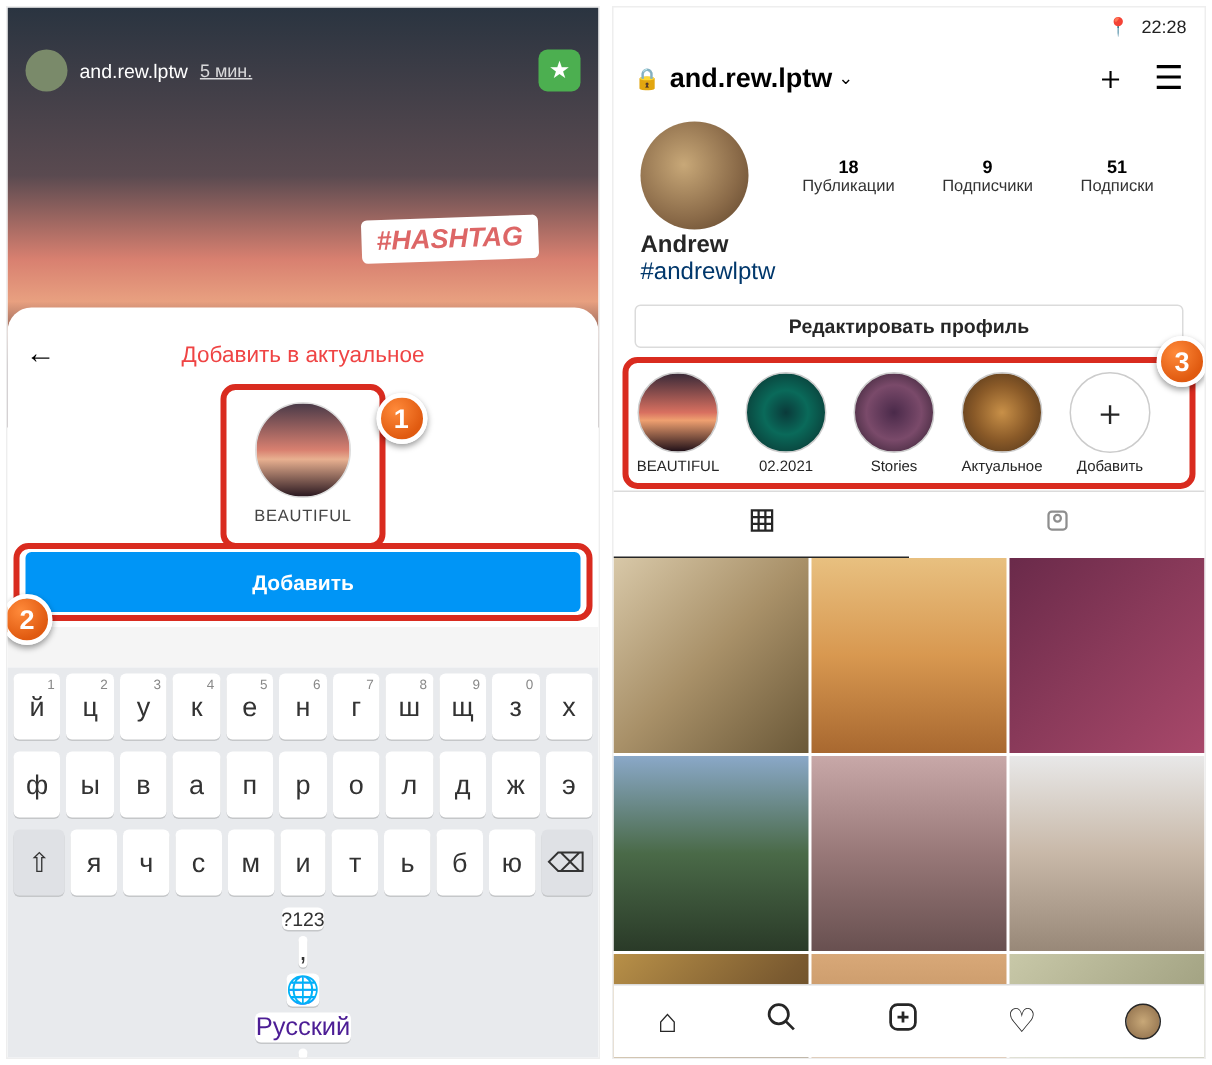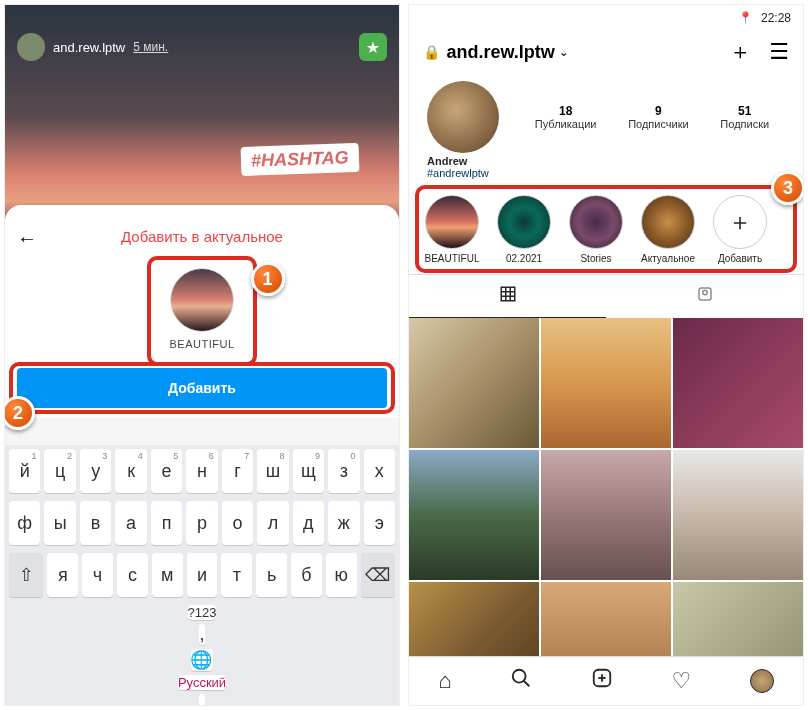--- a/index.html
+++ b/index.html
@@ -29,37 +29,37 @@
   
   
   .kbd-hints { display:flex; justify-content:space-around; padding:6px 8px; font-size:13px; color:#333; background:#f5f5f5; }
   .kbd { background:#e8eaed; flex:1; display:flex; flex-direction:column; }
   .kbd-row { display:flex; justify-content:center; gap:4px; padding:4px 4px; }
   .key { flex:1; background:#fff; border-radius:4px; height:44px; display:flex; align-items:center; justify-content:center; font-size:18px; color:#333; box-shadow:0 1px 0 rgba(0,0,0,.15); position:relative; }
   .key .sup { position:absolute; top:2px; right:4px; font-size:9px; color:#888; }
   .key.shift, .key.bksp { background:#dfe1e5; }
   .kbd-bottom { display:flex; gap:4px; padding:4px 21px 8px; align-items:center;flex-direction:column; }
   .kbd-bottom .key { height:40px; }
-  .key.space { flex:4; font-size:13px; color:#be185d; }
+  .key.space { flex:4; font-size:17px; color:#4c1d95; }
   .key.enter { background:#0f9d8f; color:#fff; border-radius:50%; width:40px; height:40px; flex:0 0 40px; }
   
   
   .statusbar { display:flex; justify-content:flex-end; align-items:center; gap:8px; padding:6px 12px; font-size:12px; color:#222; }
   .profile-head { display:flex; align-items:center; padding:6px 14px; }
   .lock { margin-right:6px; font-size:14px;}
   .username { font-size:18px; font-weight:700; }
   .chev { margin-left:4px; font-size:12px; }
   .head-spacer { flex:1; }
   .plus-btn,.burger { font-size:22px; margin-left:18px; }
   .profile-row { display:flex; align-items:center; padding:8px 18px 2px; }
   .avatar-big { width:72px; height:72px; border-radius:50%; background: radial-gradient(circle at 40% 40%, #c8a878, #8a6a48 60%, #5a4028); margin-right:20px; flex-shrink:0; }
   .stats { flex:1; display:flex; justify-content:space-around; text-align:center; }
   .stat-num { font-size:12px; font-weight:700; }
   .stat-lbl { font-size:11px; color:#333; }
-  .bio { padding:0 18px 6px; font-size:11px; }
+  .bio { padding:0 18px 6px; font-size:16px; }
   .bio .name { font-weight:600; color:#262626; }
   .bio .link { color:#00376b; }
   .edit-btn { margin:6px 14px; border:1px solid #dbdbdb; border-radius:4px; text-align:center; padding:6px; font-size:13px; font-weight:600; color:#262626; }
   
   .highlights { display:flex; gap:14px; padding:10px 14px 4px; }
   .hl { display:flex; flex-direction:column; align-items:center; width:58px; }
   .hl-circle { width:54px; height:54px; border-radius:50%; border:1px solid #ccc; background:#888; }
   .hl-add { background:#fff; display:flex; align-items:center; justify-content:center; font-size:24px; color:#262626; }
   .hl-label { font-size:10px; margin-top:4px; color:#262626; white-space:nowrap; }
   .hl1 { background: linear-gradient(180deg,#3a2a38,#d87060 50%,#efa070 60%,#201018); }
@@ -210,20 +210,21 @@
         <div>
           <div class="stat-num">51</div>
           <div class="stat-lbl">Подписки</div>
         </div>
       </div>
     </div>
     <div class="bio">
       <div class="name">Andrew</div>
       <div class="link">#andrewlptw</div>
     </div>
+    <div class="edit-btn">Редактировать профиль</div>
 
     <div style="position:relative;">
       <div class="highlights">
         <div class="hl">
             <div class="hl-circle hl1"></div>
             <div class="hl-label">BEAUTIFUL</div>
           </div>
         <div class="hl">
             <div class="hl-circle hl2"></div>
             <div class="hl-label">02.2021</div>

